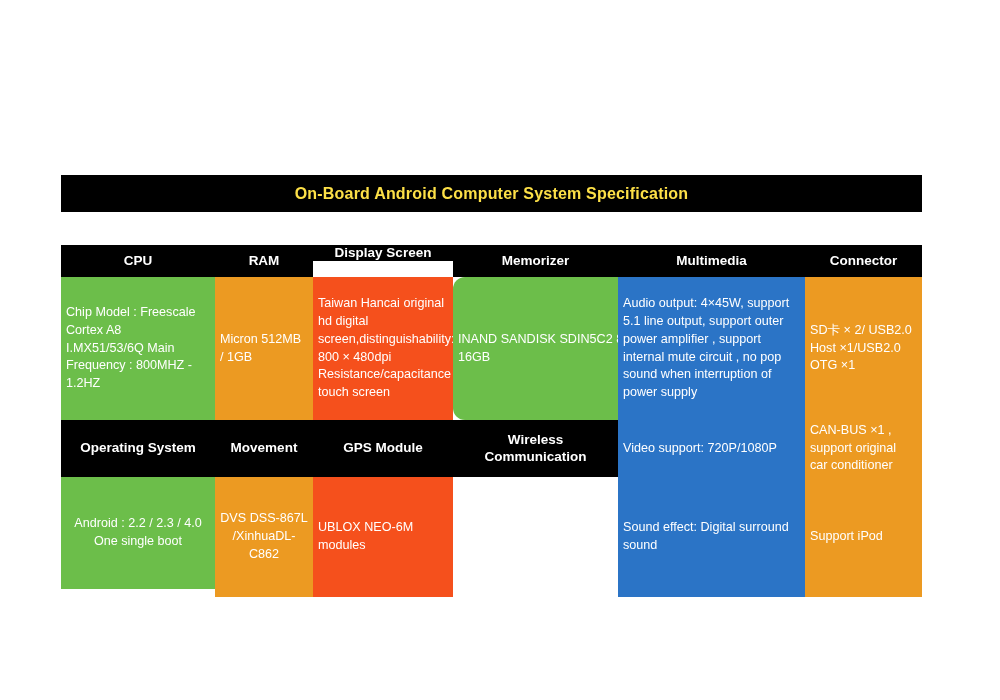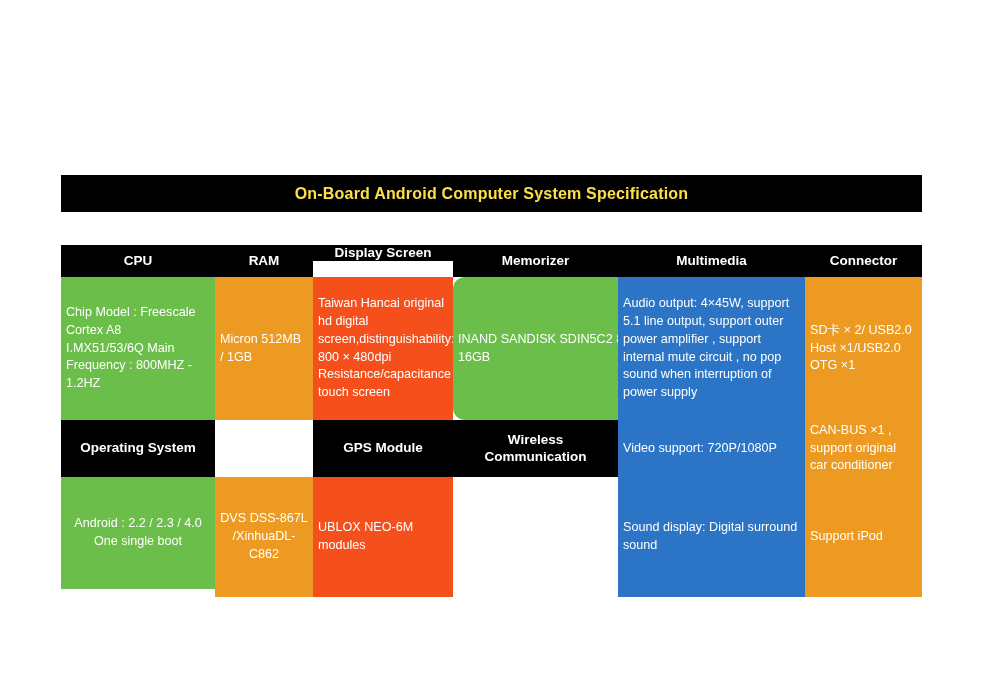--- a/index.html
+++ b/index.html
@@ -119,38 +119,39 @@
 
   <div class="cell body-cell align-left" style="left:557px; top:32px; width:187px; height:143px; background:transparent;">
     <span class="txt">Audio output: 4×45W, support 5.1 line output, support outer power amplifier , support internal mute circuit , no pop sound when interruption of power supply</span>
   </div>
 
   <div class="cell body-cell align-left" style="left:557px; top:175px; width:172px; height:57px; background:transparent;">
     <span class="txt">Video support: 720P/1080P</span>
   </div>
 
   <div class="cell body-cell align-left" style="left:557px; top:232px; width:187px; height:120px; background:transparent;">
-    <span class="txt">Sound display: Digital surround sound</span>
+    <span class="txt">Sound effect: Digital surround sound</span>
   </div>
 
   <div class="cell c-orange" style="left:744px; top:32px; width:117px; height:320px;"></div>
 
   <div class="cell body-cell align-left" style="left:744px; top:32px; width:117px; height:143px; background:transparent;">
     <span class="txt">SD卡 × 2/ USB2.0 Host ×1/USB2.0 OTG ×1</span>
   </div>
 
   <div class="cell body-cell align-left" style="left:744px; top:175px; width:117px; height:57px; background:transparent;">
     <span class="txt">CAN-BUS ×1 , support original car conditioner</span>
   </div>
 
   <div class="cell body-cell align-left" style="left:744px; top:232px; width:117px; height:120px; background:transparent;">
     <span class="txt">Support iPod</span>
   </div>
 
   <div class="cell hdr" style="left:0px;   top:175px; width:154px; height:57px;">Operating System</div>
+  <div class="cell hdr" style="left:154px; top:175px; width:98px;  height:57px;">Movement</div>
   <div class="cell hdr" style="left:252px; top:175px; width:140px; height:57px;">GPS Module</div>
   <div class="cell hdr" style="left:392px; top:175px; width:165px; height:57px;">Wireless Communication</div>
 
   <div class="cell body-cell align-center c-green" style="left:0px; top:232px; width:154px; height:112px;">
     <span class="txt">Android : 2.2 / 2.3 / 4.0  One single boot</span>
   </div>
 
   <div class="cell body-cell align-center c-orange" style="left:154px; top:232px; width:98px; height:120px;">
     <span class="txt">DVS DSS-867L /XinhuaDL-C862</span>
   </div>

